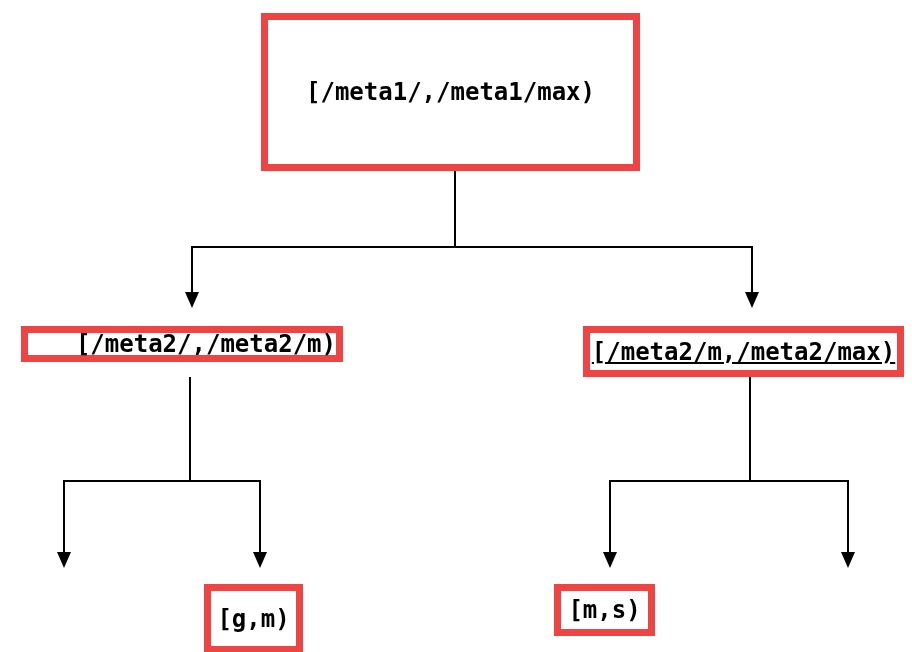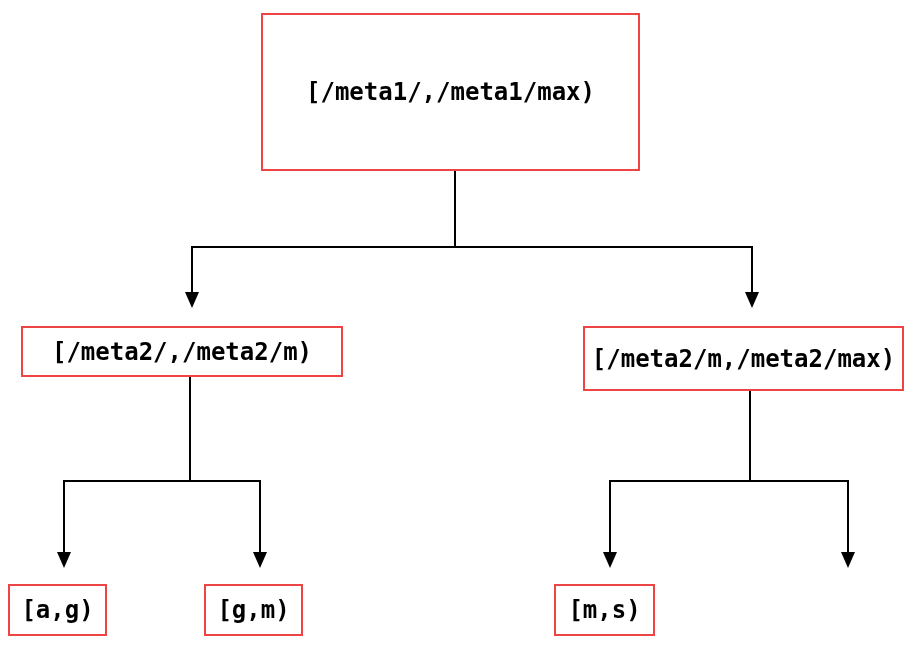--- a/index.html
+++ b/index.html
@@ -18,36 +18,36 @@
   #connectors {
     position: absolute;
     left: 0;
     top: 0;
     width: 912px;
     height: 652px;
   }
   .node {
     position: absolute;
     box-sizing: border-box;
-    border: 2px solid #ef4444;
+    border: 7px solid #ef4444;
     background: #ffffff;
     display: flex;
     align-items: center;
     justify-content: center;
     color: #000000;
     font-weight: bold;
     font-size: 24px;
     letter-spacing: 0;
     white-space: nowrap;
   }
   .node-root   { left: 261px; top: 13px;  width: 379px; height: 158px; }
-  .node-left   { left: 21px;  top: 326px; width: 322px; height: 51px;  }
-  .node-right  { left: 583px; top: 326px; width: 321px; height: 65px;  }
+  .node-left   { left: 21px;  top: 326px; width: 322px; height: 36px; justify-content: flex-end;  }
+  .node-right  { left: 583px; top: 326px; width: 321px; height: 51px; text-decoration: underline;  }
   .node-ag     { left: 8px;   top: 584px; width: 99px;  height: 52px;  }
-  .node-gm     { left: 204px; top: 584px; width: 99px;  height: 52px;  }
+  .node-gm     { left: 204px; top: 584px; width: 99px;  height: 69px;  }
   .node-ms     { left: 554px; top: 584px; width: 101px; height: 52px; text-align: center;  }
   .node-smax   { left: 778px; top: 584px; width: 126px; height: 52px;  }
 </style>
 </head>
 <body>
 
 <div id="canvas">
 
   <svg id="connectors" viewBox="0 0 912 652" xmlns="http://www.w3.org/2000/svg">
 
@@ -78,23 +78,20 @@
   </div>
 
   <div class="node node-left">
     <span>[/meta2/,/meta2/m)</span>
   </div>
 
   <div class="node node-right">
     <span>[/meta2/m,/meta2/max)</span>
   </div>
 
-  <div class="node node-ag">
-    <span>[a,g)</span>
-  </div>
 
   <div class="node node-gm">
     <span>[g,m)</span>
   </div>
 
   <div class="node node-ms">
     <span>[m,s)</span>
   </div>
 
 

